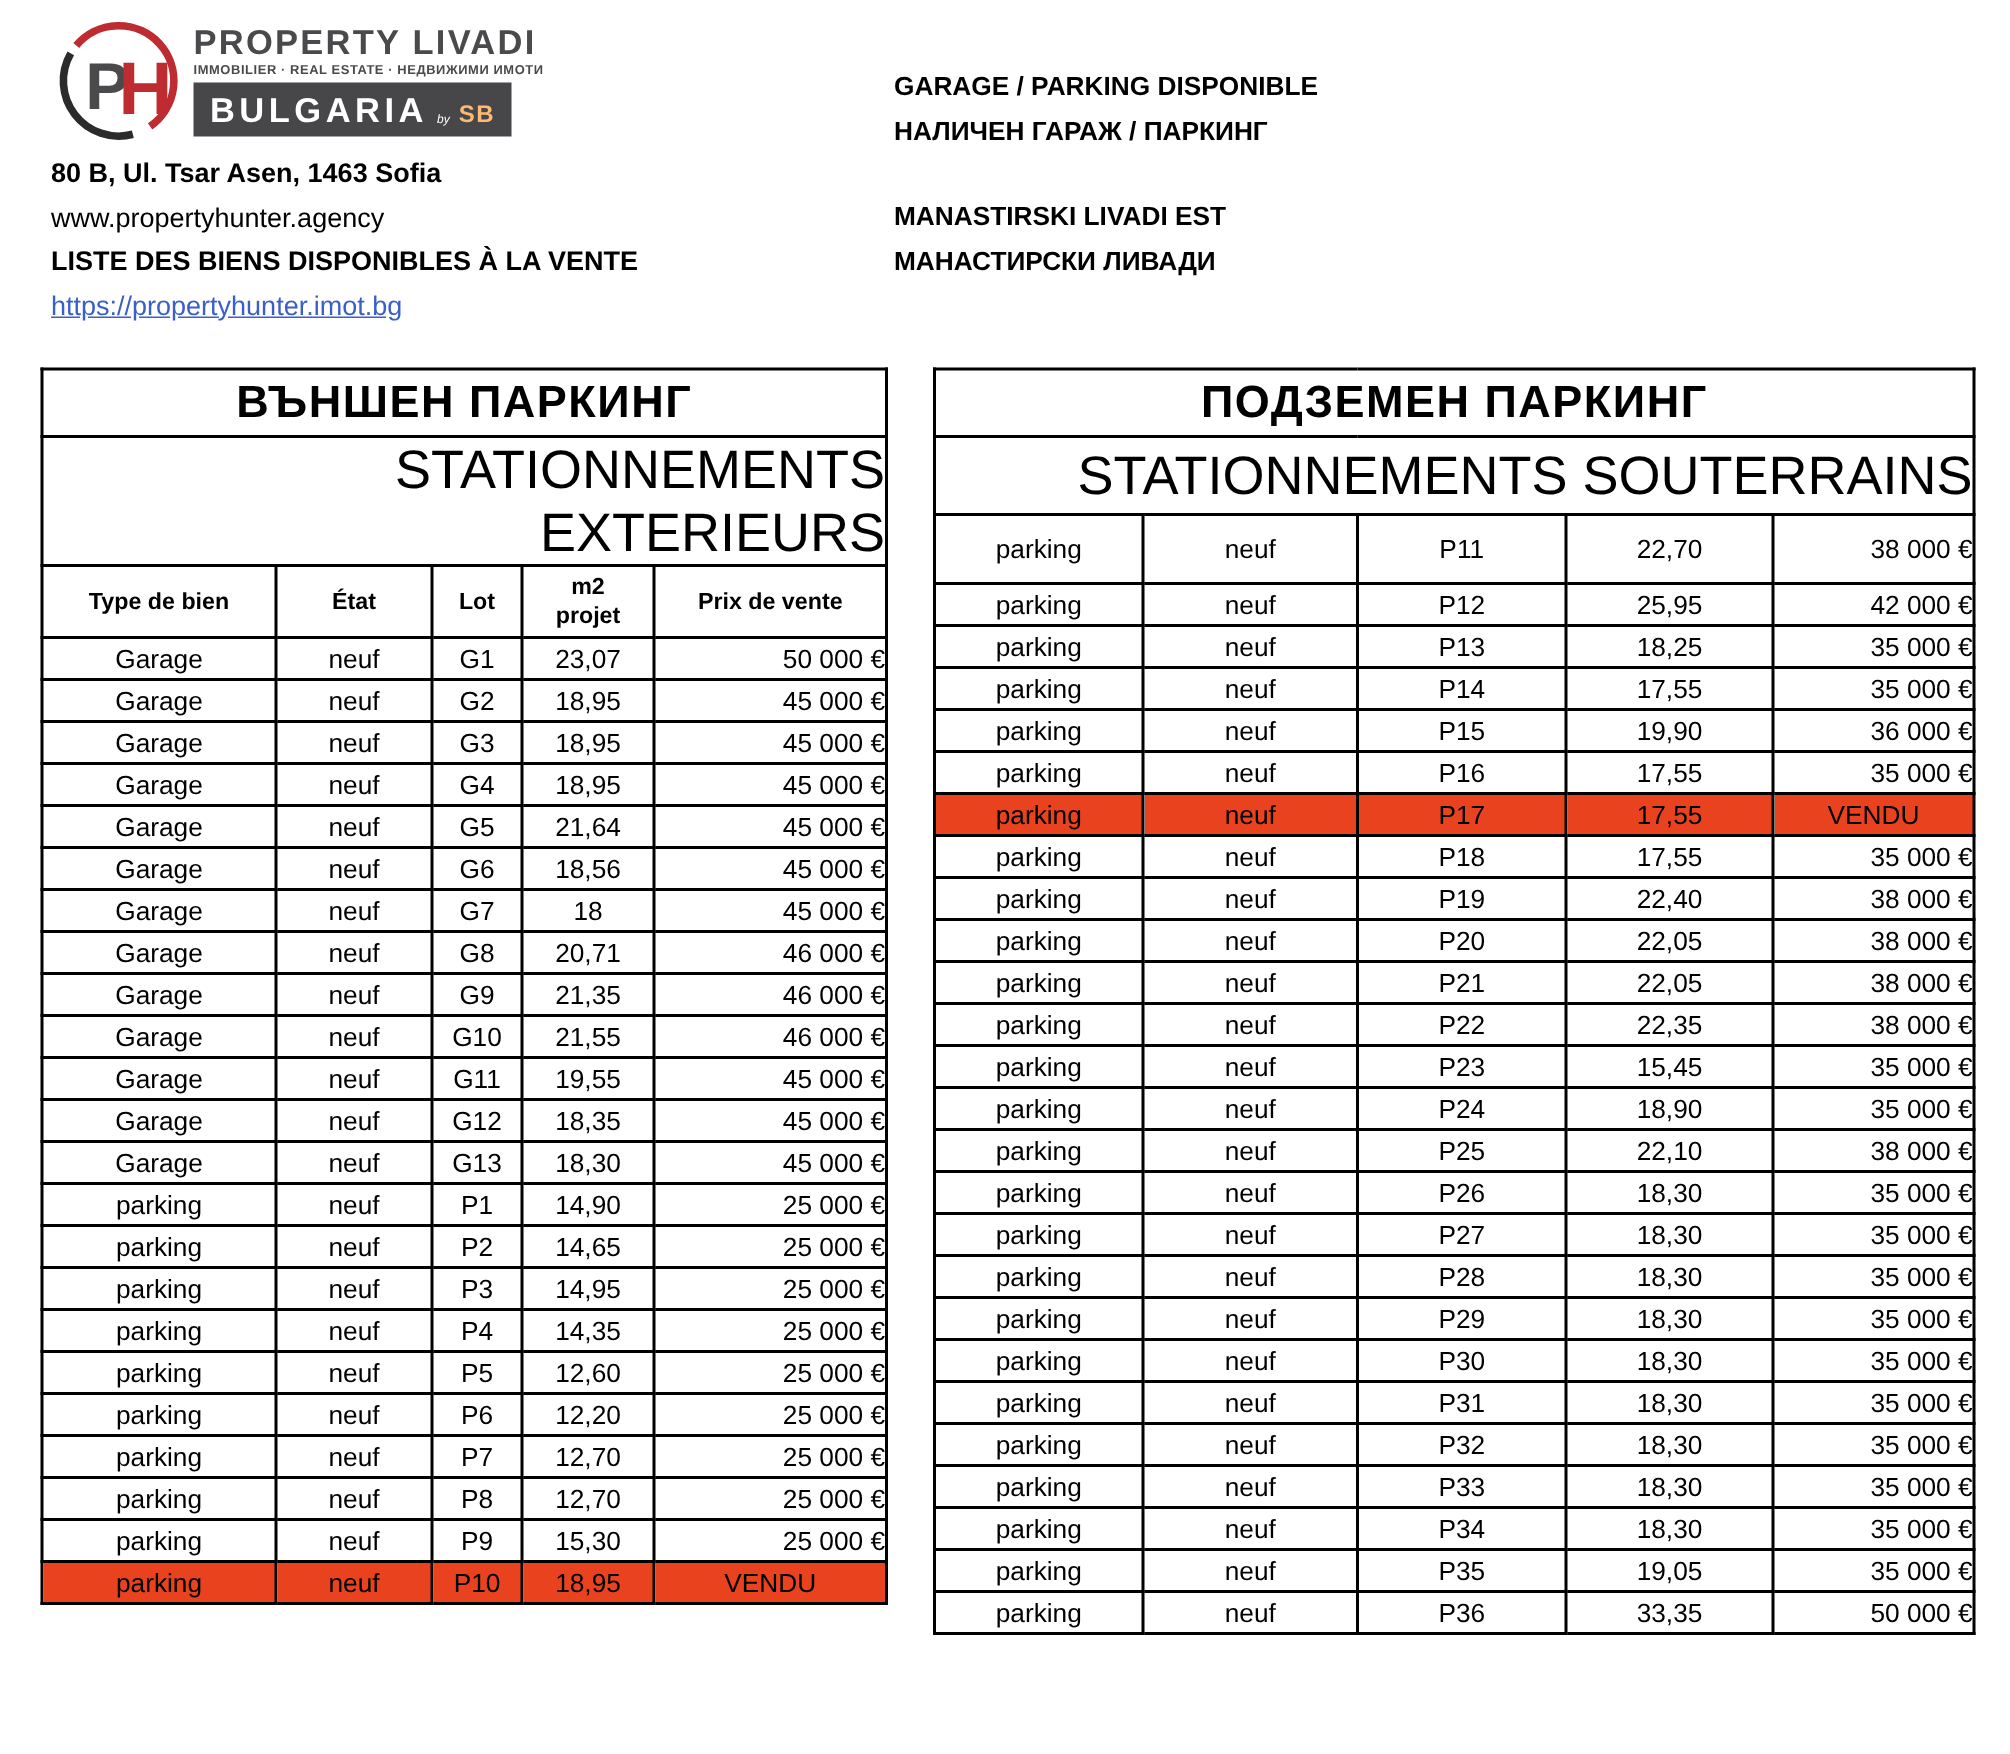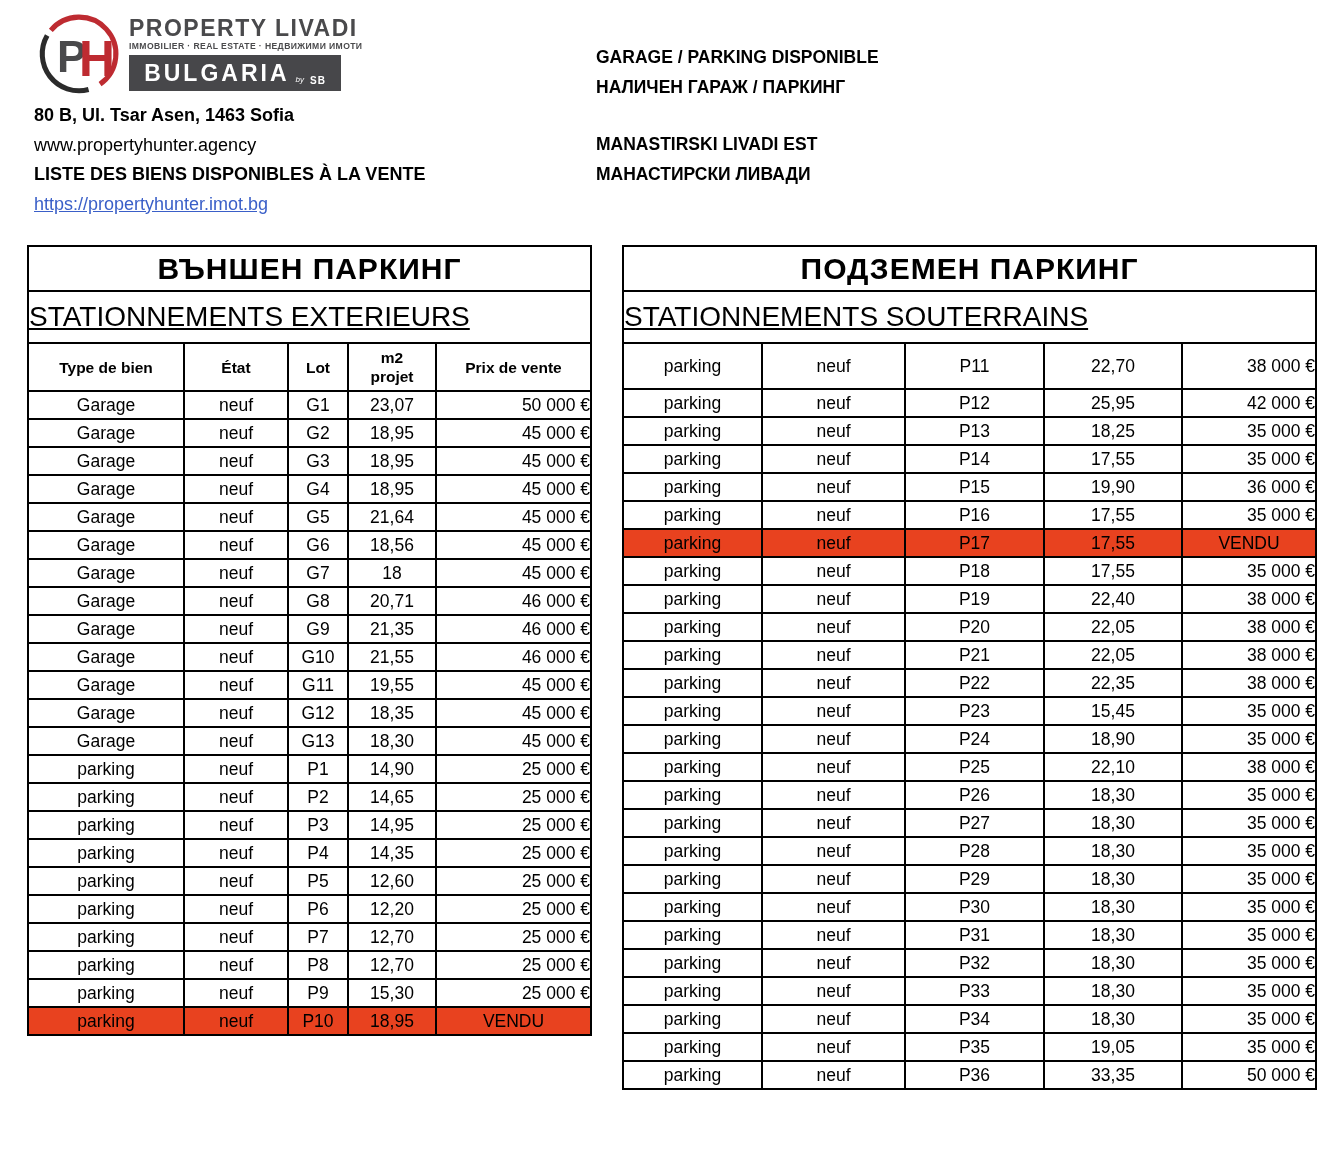--- a/index.html
+++ b/index.html
@@ -23,21 +23,21 @@
   .brand-tagline {
     font-size: 8.6px; font-weight: bold; color: var(--logo-dark);
     letter-spacing: 0.4px; white-space: nowrap; margin-top: 1px;
   }
   .bulgaria-bar {
     margin-top: 4px; width: 212px; height: 36px; background: var(--bar-bg);
     display: flex; align-items: center; justify-content: center; gap: 6px;
   }
   .bulgaria-text { color: #fff; font-size: 23px; font-weight: bold; letter-spacing: 3px; }
   .by-text { color: #fff; font-size: 8px; font-style: italic; align-self: flex-end; margin-bottom: 7px; }
-  .sb-text { color: #ffffff; font-size: 10px; font-weight: bold; align-self: flex-end; margin-bottom: 5px; letter-spacing: 1px; }
+  .sb-text { color: #fdba74; font-size: 16px; font-weight: bold; align-self: flex-end; margin-bottom: 5px; letter-spacing: 1px; }
 
   .addr-block { position: absolute; left: 34px; top: 101px; font-size: 18px; line-height: 29.5px; }
   .addr-line1 { font-weight: bold; }
   .addr-line3 { font-weight: bold; }
   .addr-link { color: var(--link-blue); text-decoration: underline; cursor: pointer; }
 
   .right-head { position: absolute; left: 596px; top: 42px; font-size: 17.5px; font-weight: bold; line-height: 30px; }
   .right-head .gap { height: 27px; }
 
   
@@ -45,22 +45,22 @@
   td, th { border: 2px solid #000; overflow: hidden; }
 
   .tbl-left  { left: 27px;  top: 245px; width: 563px; }
   .tbl-right { left: 622px; top: 245px; width: 693px; }
 
   .title-bg th {
     height: 45px; font-size: 30px; font-weight: bold;
     text-align: center; letter-spacing: 1px;
   }
   .title-fr th {
-    height: 52px; font-size: 28px; font-weight: normal;
-    text-align: left; letter-spacing: 0px; text-decoration: underline;
+    height: 52px; font-size: 36px; font-weight: normal;
+    text-align: right; letter-spacing: 0px;
   }
   .col-head th {
     height: 48px; font-size: 15.5px; font-weight: bold;
     text-align: center; white-space: pre-line; line-height: 19px;
   }
 
   td {
     height: 28px; font-size: 17.5px; text-align: center;
     padding: 0;
   }

